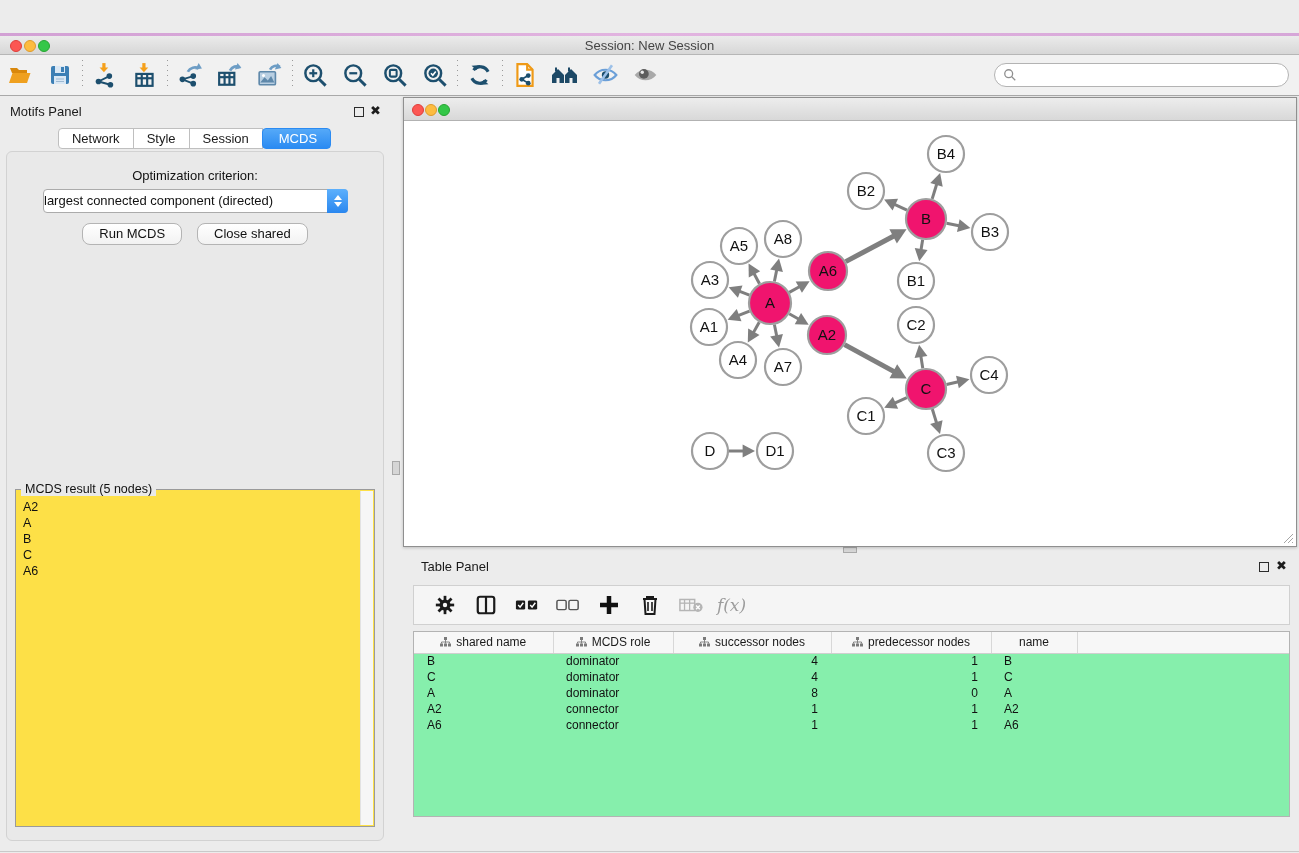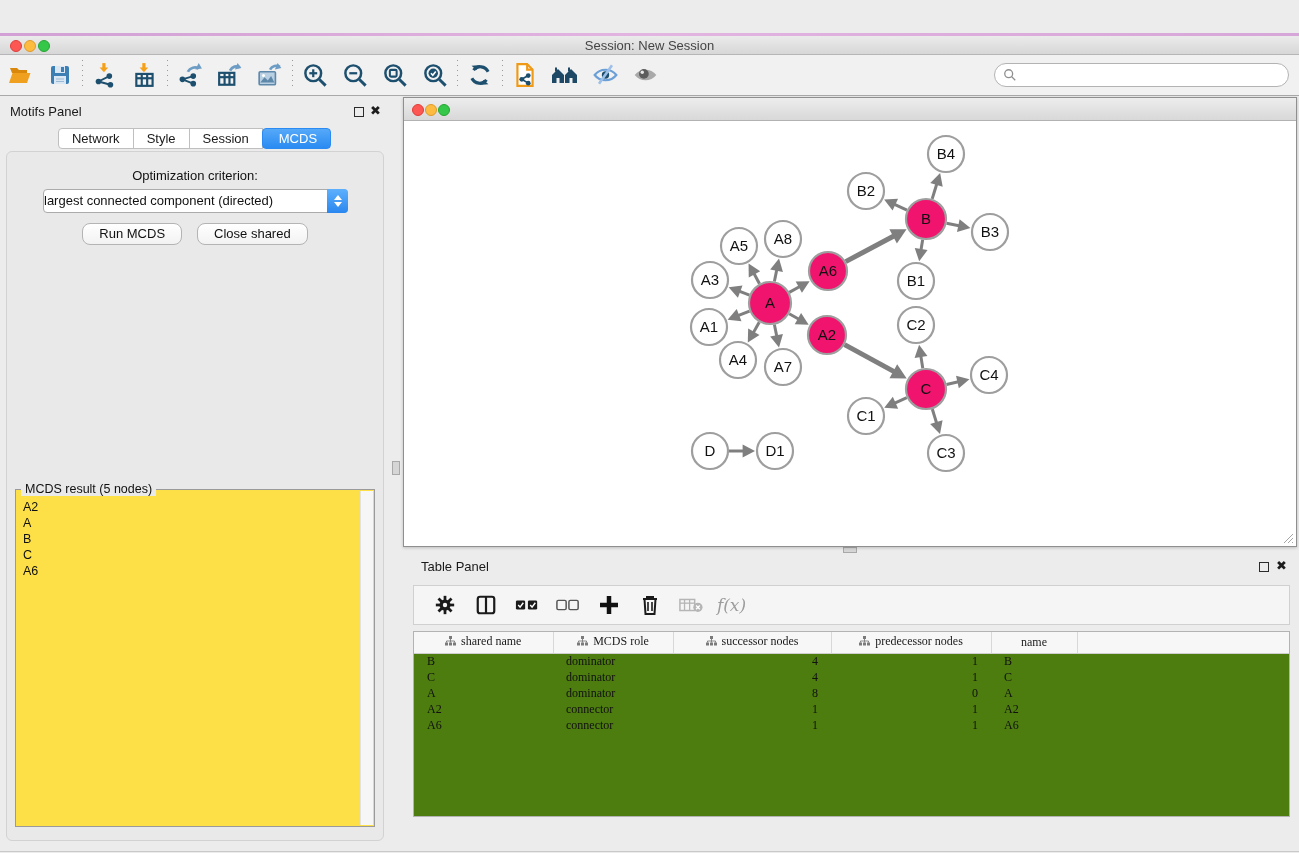--- a/index.html
+++ b/index.html
@@ -73,21 +73,21 @@
   .split-handle { position:absolute; background:#d6d6d6; border:1px solid #a9a9a9; }
 
   
   #table-panel { position:absolute; left:403px; top:520px; width:896px; height:298px; }
   #tp-header { position:absolute; left:18px; top:6px; font-size:13px; color:#1a1a1a; }
   #tp-toolbar { position:absolute; left:10px; right:9px; top:32px; height:40px;
     background:#f5f5f5; border:1px solid #d0d0d0; display:flex; align-items:center; padding-left:12px; gap:4px; }
   .tpbtn { width:37px; height:32px; display:flex; align-items:center; justify-content:center; }
   .fx-label { font-family:"DejaVu Serif","Liberation Serif",serif; font-style:italic; font-size:17px; color:#9c9c9c;text-align:center; }
   #tp-tablewrap { position:absolute; left:10px; right:9px; top:78px; bottom:34px;
-    background:#4d7c0f; border:1px solid #b3b3b3; overflow:hidden;font-family:Liberation Serif, serif; }
+    background:#86efac; border:1px solid #b3b3b3; overflow:hidden; }
   #node-table { border-collapse:collapse; width:100%; table-layout:fixed; }
   #node-table th { height:21px; background:#f7f7f7; border-bottom:1px solid #cfcfcf; border-right:1px solid #d8d8d8;
     font-size:12px; font-weight:normal; color:#1a1a1a; text-align:center; }
   #node-table th:last-child { border-right:none; }
   #node-table th .hicon { vertical-align:-1px; margin-right:5px; }
   #node-table td { height:16px; font-size:12px; color:#111; padding:0 13px; white-space:nowrap; }
   td.al { text-align:left; } td.ar { text-align:right; }
   #tp-tabs { position:absolute; left:0; right:0; bottom:7px; display:flex; justify-content:center; }
 
   

